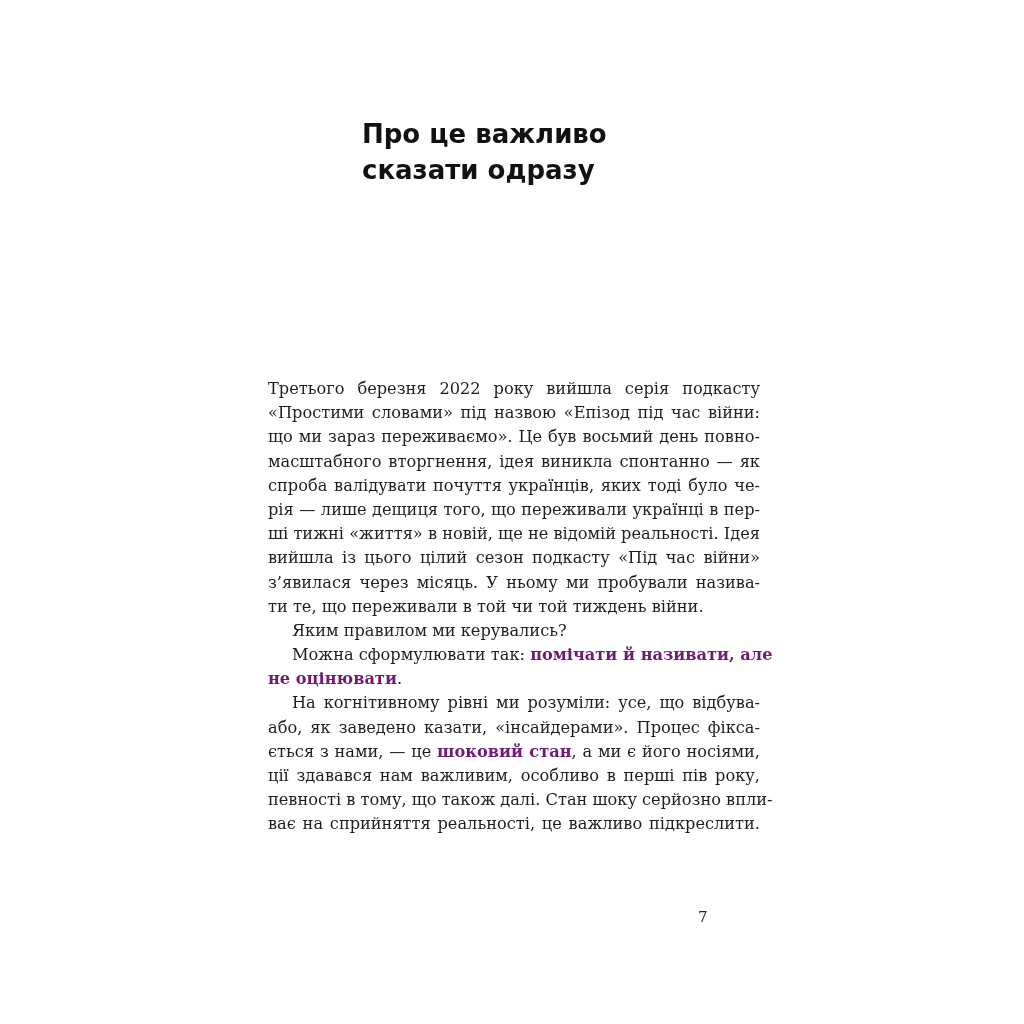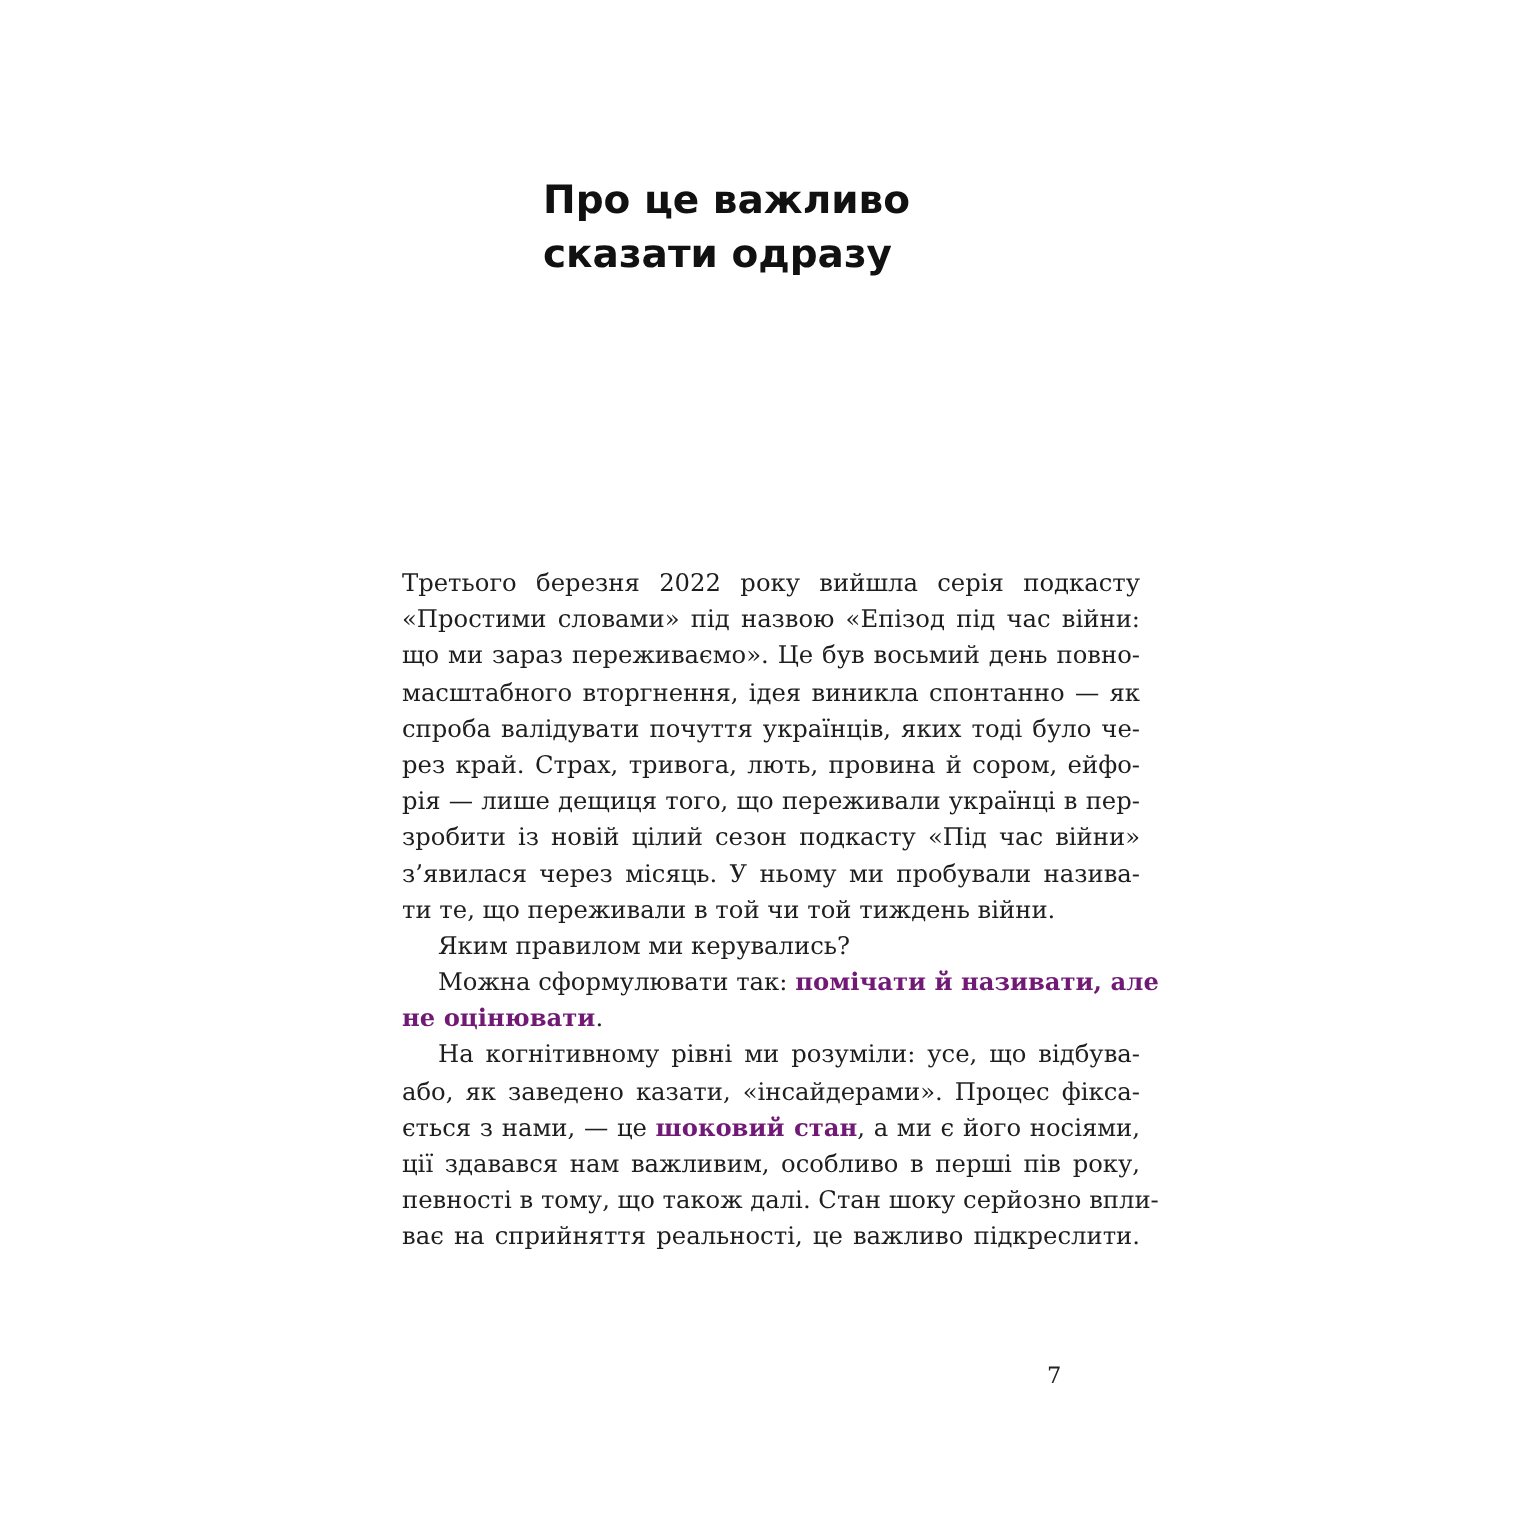--- a/index.html
+++ b/index.html
@@ -72,23 +72,23 @@
     <span class="tline">Про це важливо</span>
     <span class="tline">сказати одразу</span>
   </h1>
 
   <div class="body-text">
     <span class="line">Третього березня 2022 року вийшла серія подкасту</span>
     <span class="line">«Простими словами» під назвою «Епізод під час війни:</span>
     <span class="line">що ми зараз переживаємо». Це був восьмий день повно-</span>
     <span class="line">масштабного вторгнення, ідея виникла спонтанно — як</span>
     <span class="line">спроба валідувати почуття українців, яких тоді було че-</span>
-    <span class="line">рез край. Страх, тривога, лють, провина й сором, ейфо-</span>
     <span class="line">рія — лише дещиця того, що переживали українці в пер-</span>
-    <span class="line">зробити із новій цілий сезон подкасту «Під час війни»</span>
+    <span class="line">ші тижні «життя» в новій, ще не відомій реальності. Ідея</span>
+    <span class="line">вийшла із цього цілий сезон подкасту «Під час війни»</span>
     <span class="line">з’явилася через місяць. У ньому ми пробували назива-</span>
     <span class="line last">ти те, що переживали в той чи той тиждень війни.</span>
     <span class="line indent last">Яким правилом ми керувались?</span>
     <span class="line indent"><span>Можна сформулювати так: </span><b>помічати й називати, але</b></span>
     <span class="line last"><b>не оцінювати</b><span>.</span></span>
     <span class="line indent">На когнітивному рівні ми розуміли: усе, що відбува-</span>
     <span class="line">або, як заведено казати, «інсайдерами». Процес фікса-</span>
     <span class="line"><span>ється з нами, — це </span><b>шоковий стан</b><span>, а ми є його носіями,</span></span>
     <span class="line">ції здавався нам важливим, особливо в перші пів року,</span>
     <span class="line">певності в тому, що також далі. Стан шоку серйозно впли-</span>

